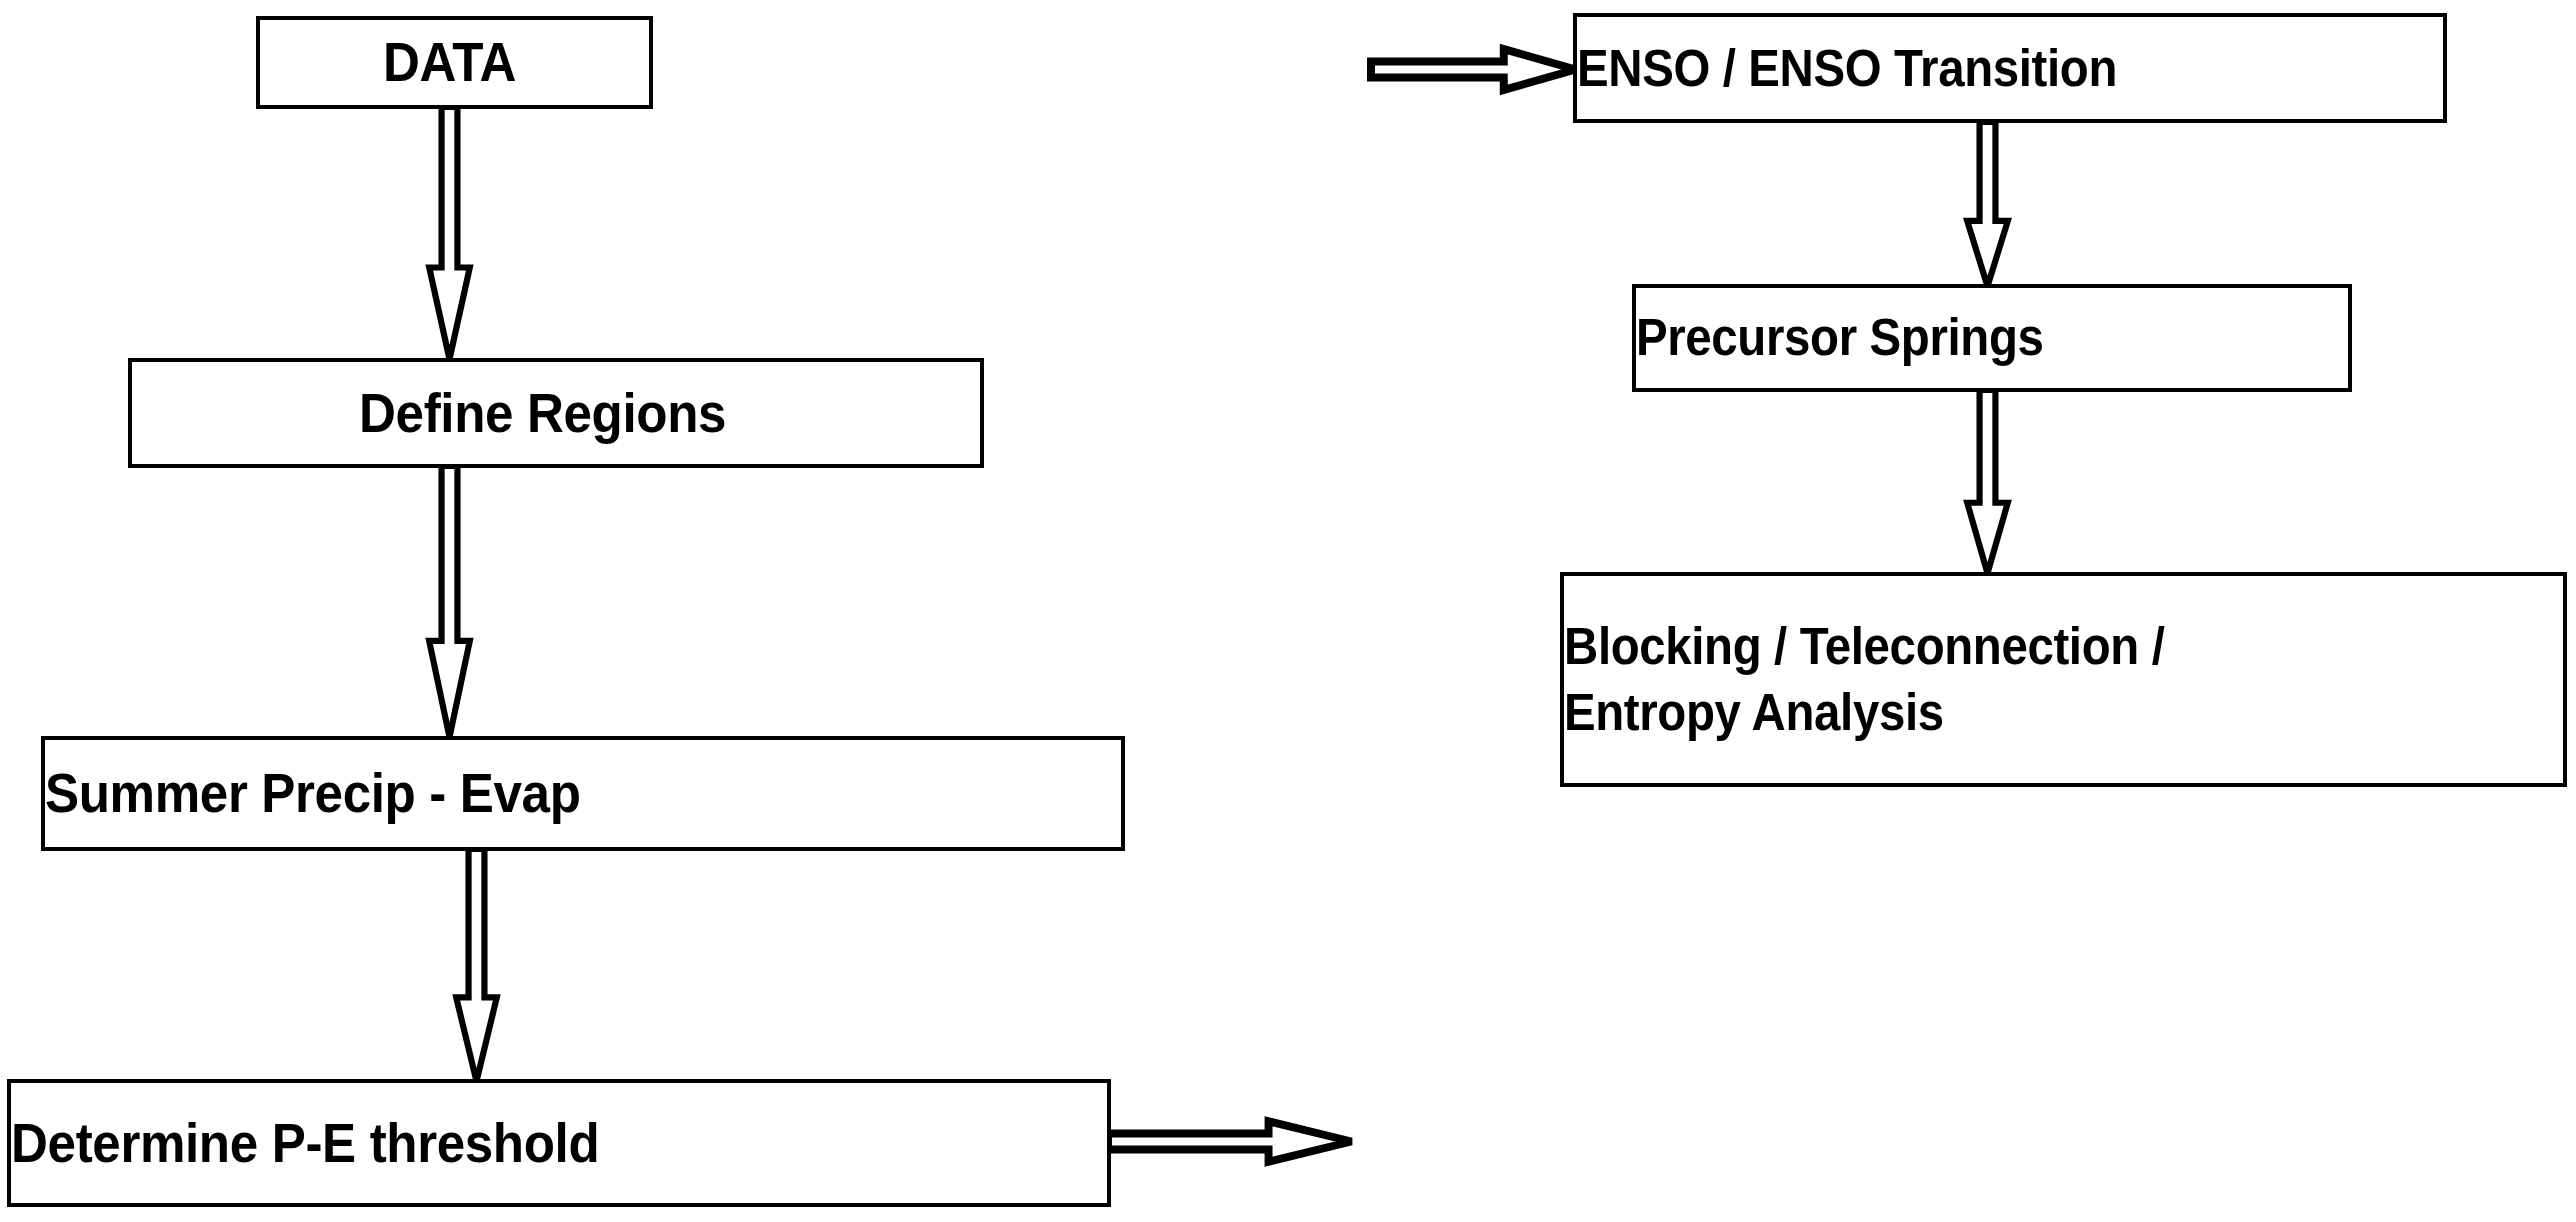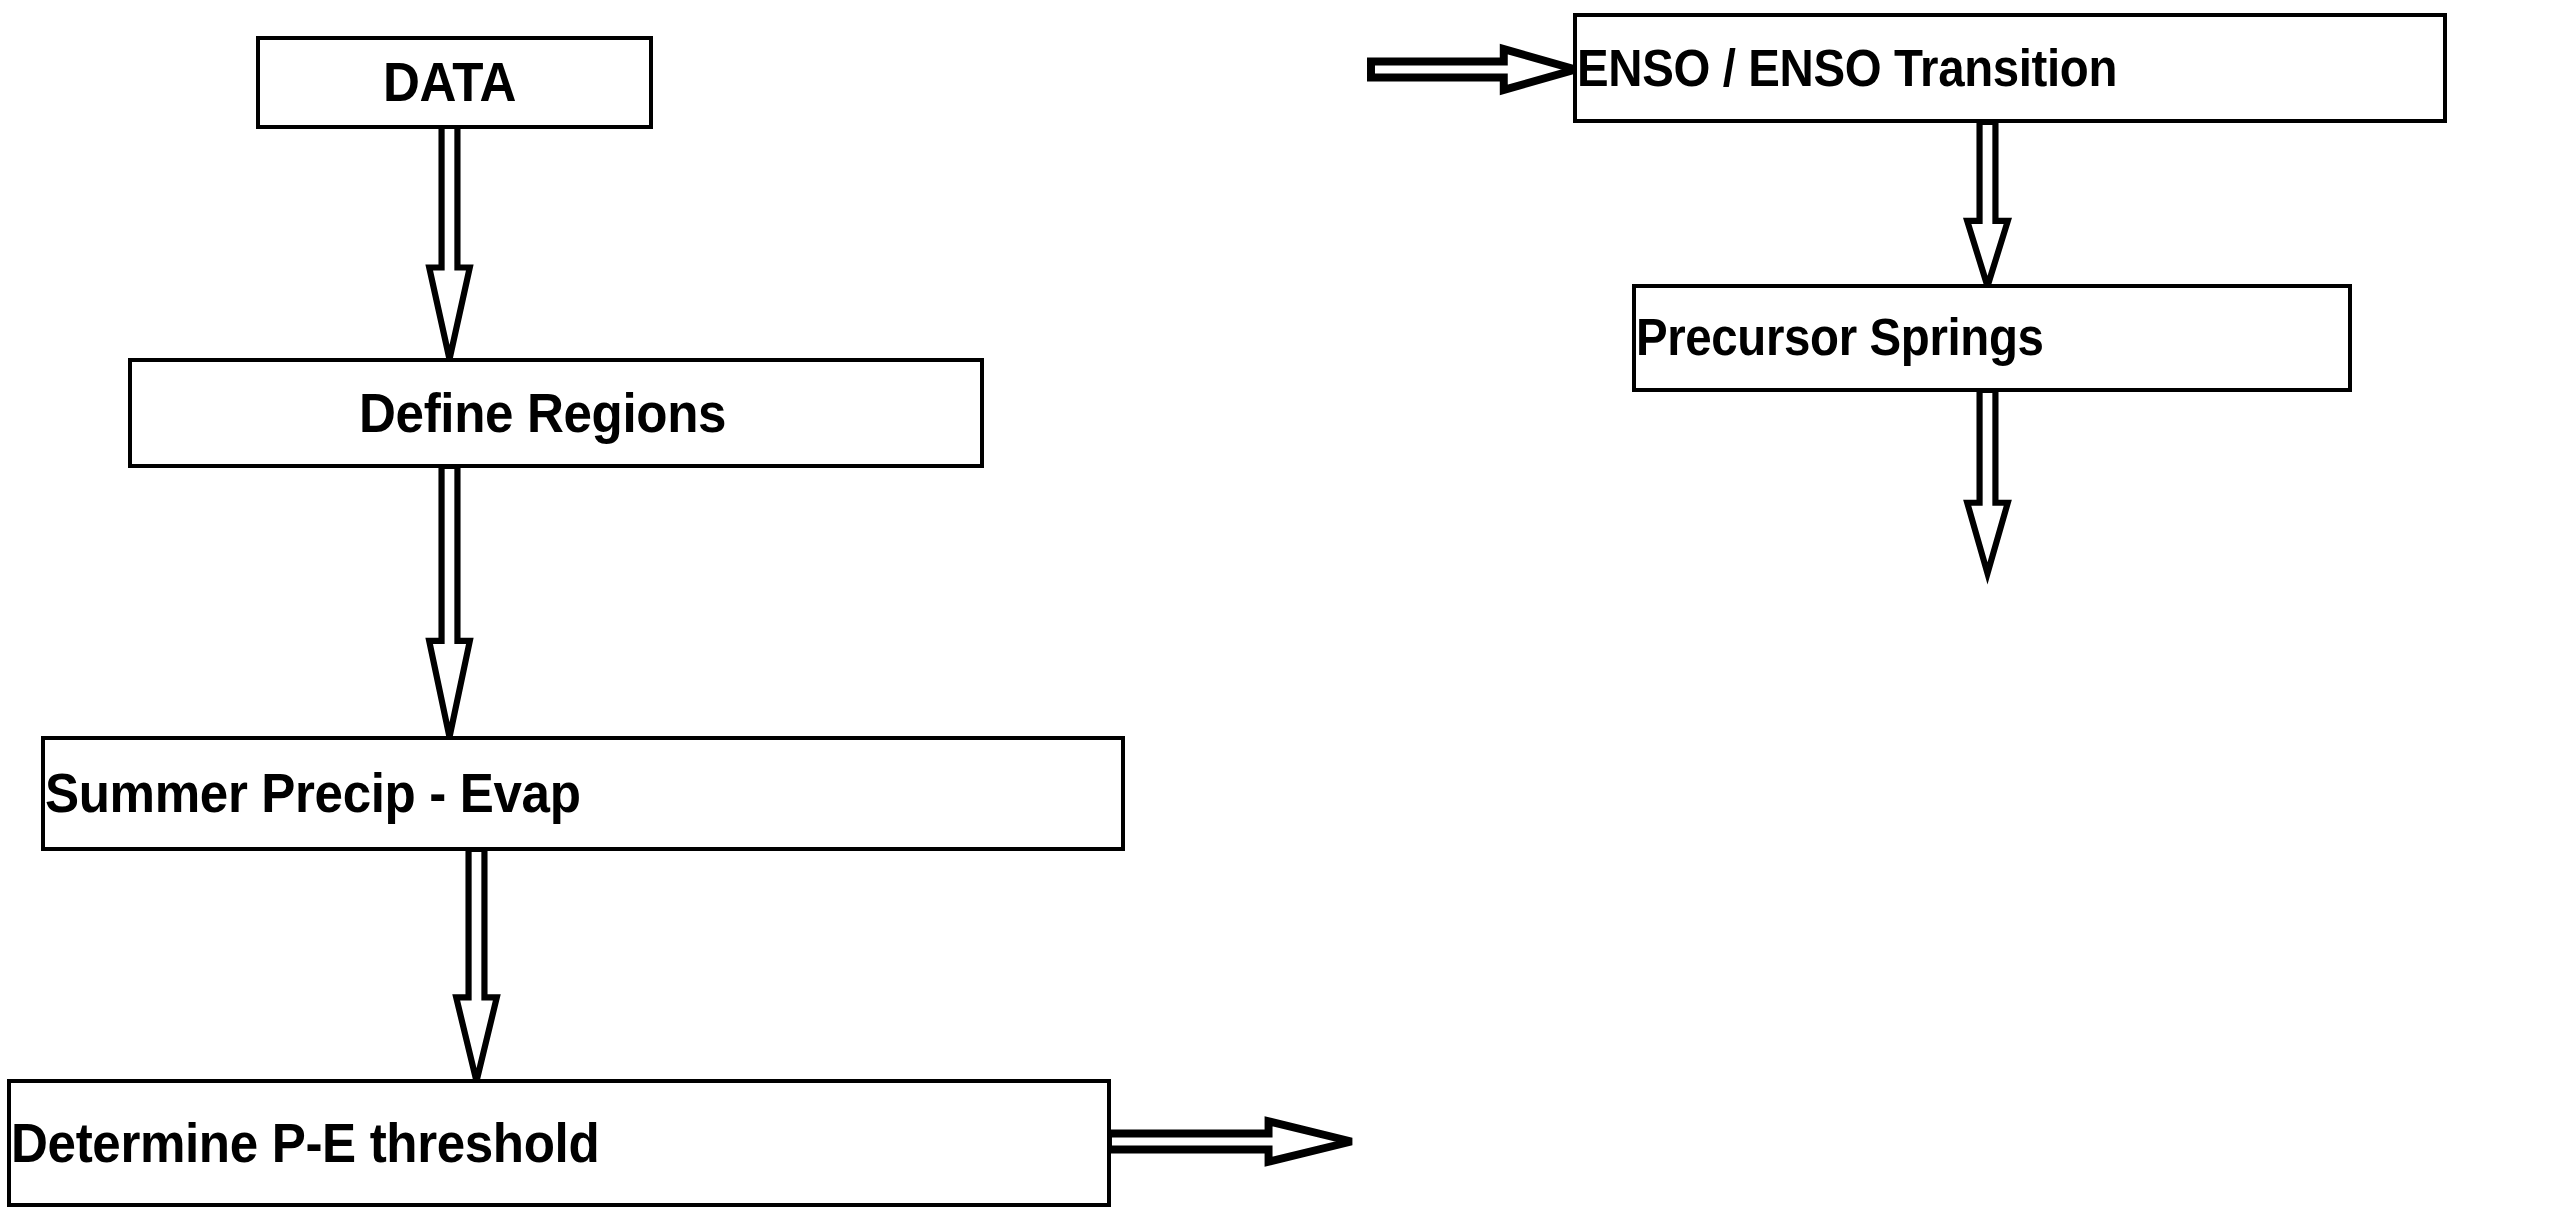--- a/index.html
+++ b/index.html
@@ -50,21 +50,21 @@
     stroke-width: 7;
     stroke-linejoin: miter;
   }
   .arrow-h polygon { stroke-width: 9; }
 </style>
 </head>
 <body>
 
 <div id="canvas">
 
-  <div class="node pad-center" style="left:256px; top:16px; width:397px; height:93px;margin-top:20px;">
+  <div class="node pad-center" style="left:256px; top:16px; width:397px; height:93px;">
     <span class="node-label" style="font-size:55px;">DATA</span>
   </div>
 
   <div class="node pad-center" style="left:128px; top:358px; width:856px; height:110px;">
     <span class="node-label" style="font-size:55px;">Define Regions</span>
   </div>
 
   <div class="node pad-left" style="left:7px; top:736px; width:1084px; height:115px;margin-left:34px;">
     <span class="node-label" style="font-size:55px;">Summer Precip - Evap</span>
   </div>
@@ -74,20 +74,24 @@
   </div>
 
   <div class="node pad-left" style="left:1573px; top:13.2px; width:874px; height:110px;">
     <span class="node-label" style="font-size:51px;">ENSO / ENSO Transition</span>
   </div>
 
   <div class="node pad-left" style="left:1632px; top:284px; width:720px; height:108px;">
     <span class="node-label" style="font-size:51px;">Precursor Springs</span>
   </div>
 
+  <div class="node pad-left" style="left:1560px; top:572px; width:1007px; height:215px;">
+    <span class="node-label" style="font-size:51px;">Blocking / Teleconnection /
+Entropy Analysis</span>
+  </div>
 
   <div class="arrow" style="left:422px; top:107px; width:55px; height:254px;">
     <svg width="55" height="254" viewBox="0 0 62 288">
       <polygon points="22,0 40,0 40,182 54,182 31,286 8,182 22,182"></polygon>
     </svg>
   </div>
 
   <div class="arrow" style="left:422px; top:466px; width:55px; height:273px;">
     <svg width="55" height="273" viewBox="0 0 62 309">
       <polygon points="22,0 40,0 40,198 54,198 31,307 8,198 22,198"></polygon>

